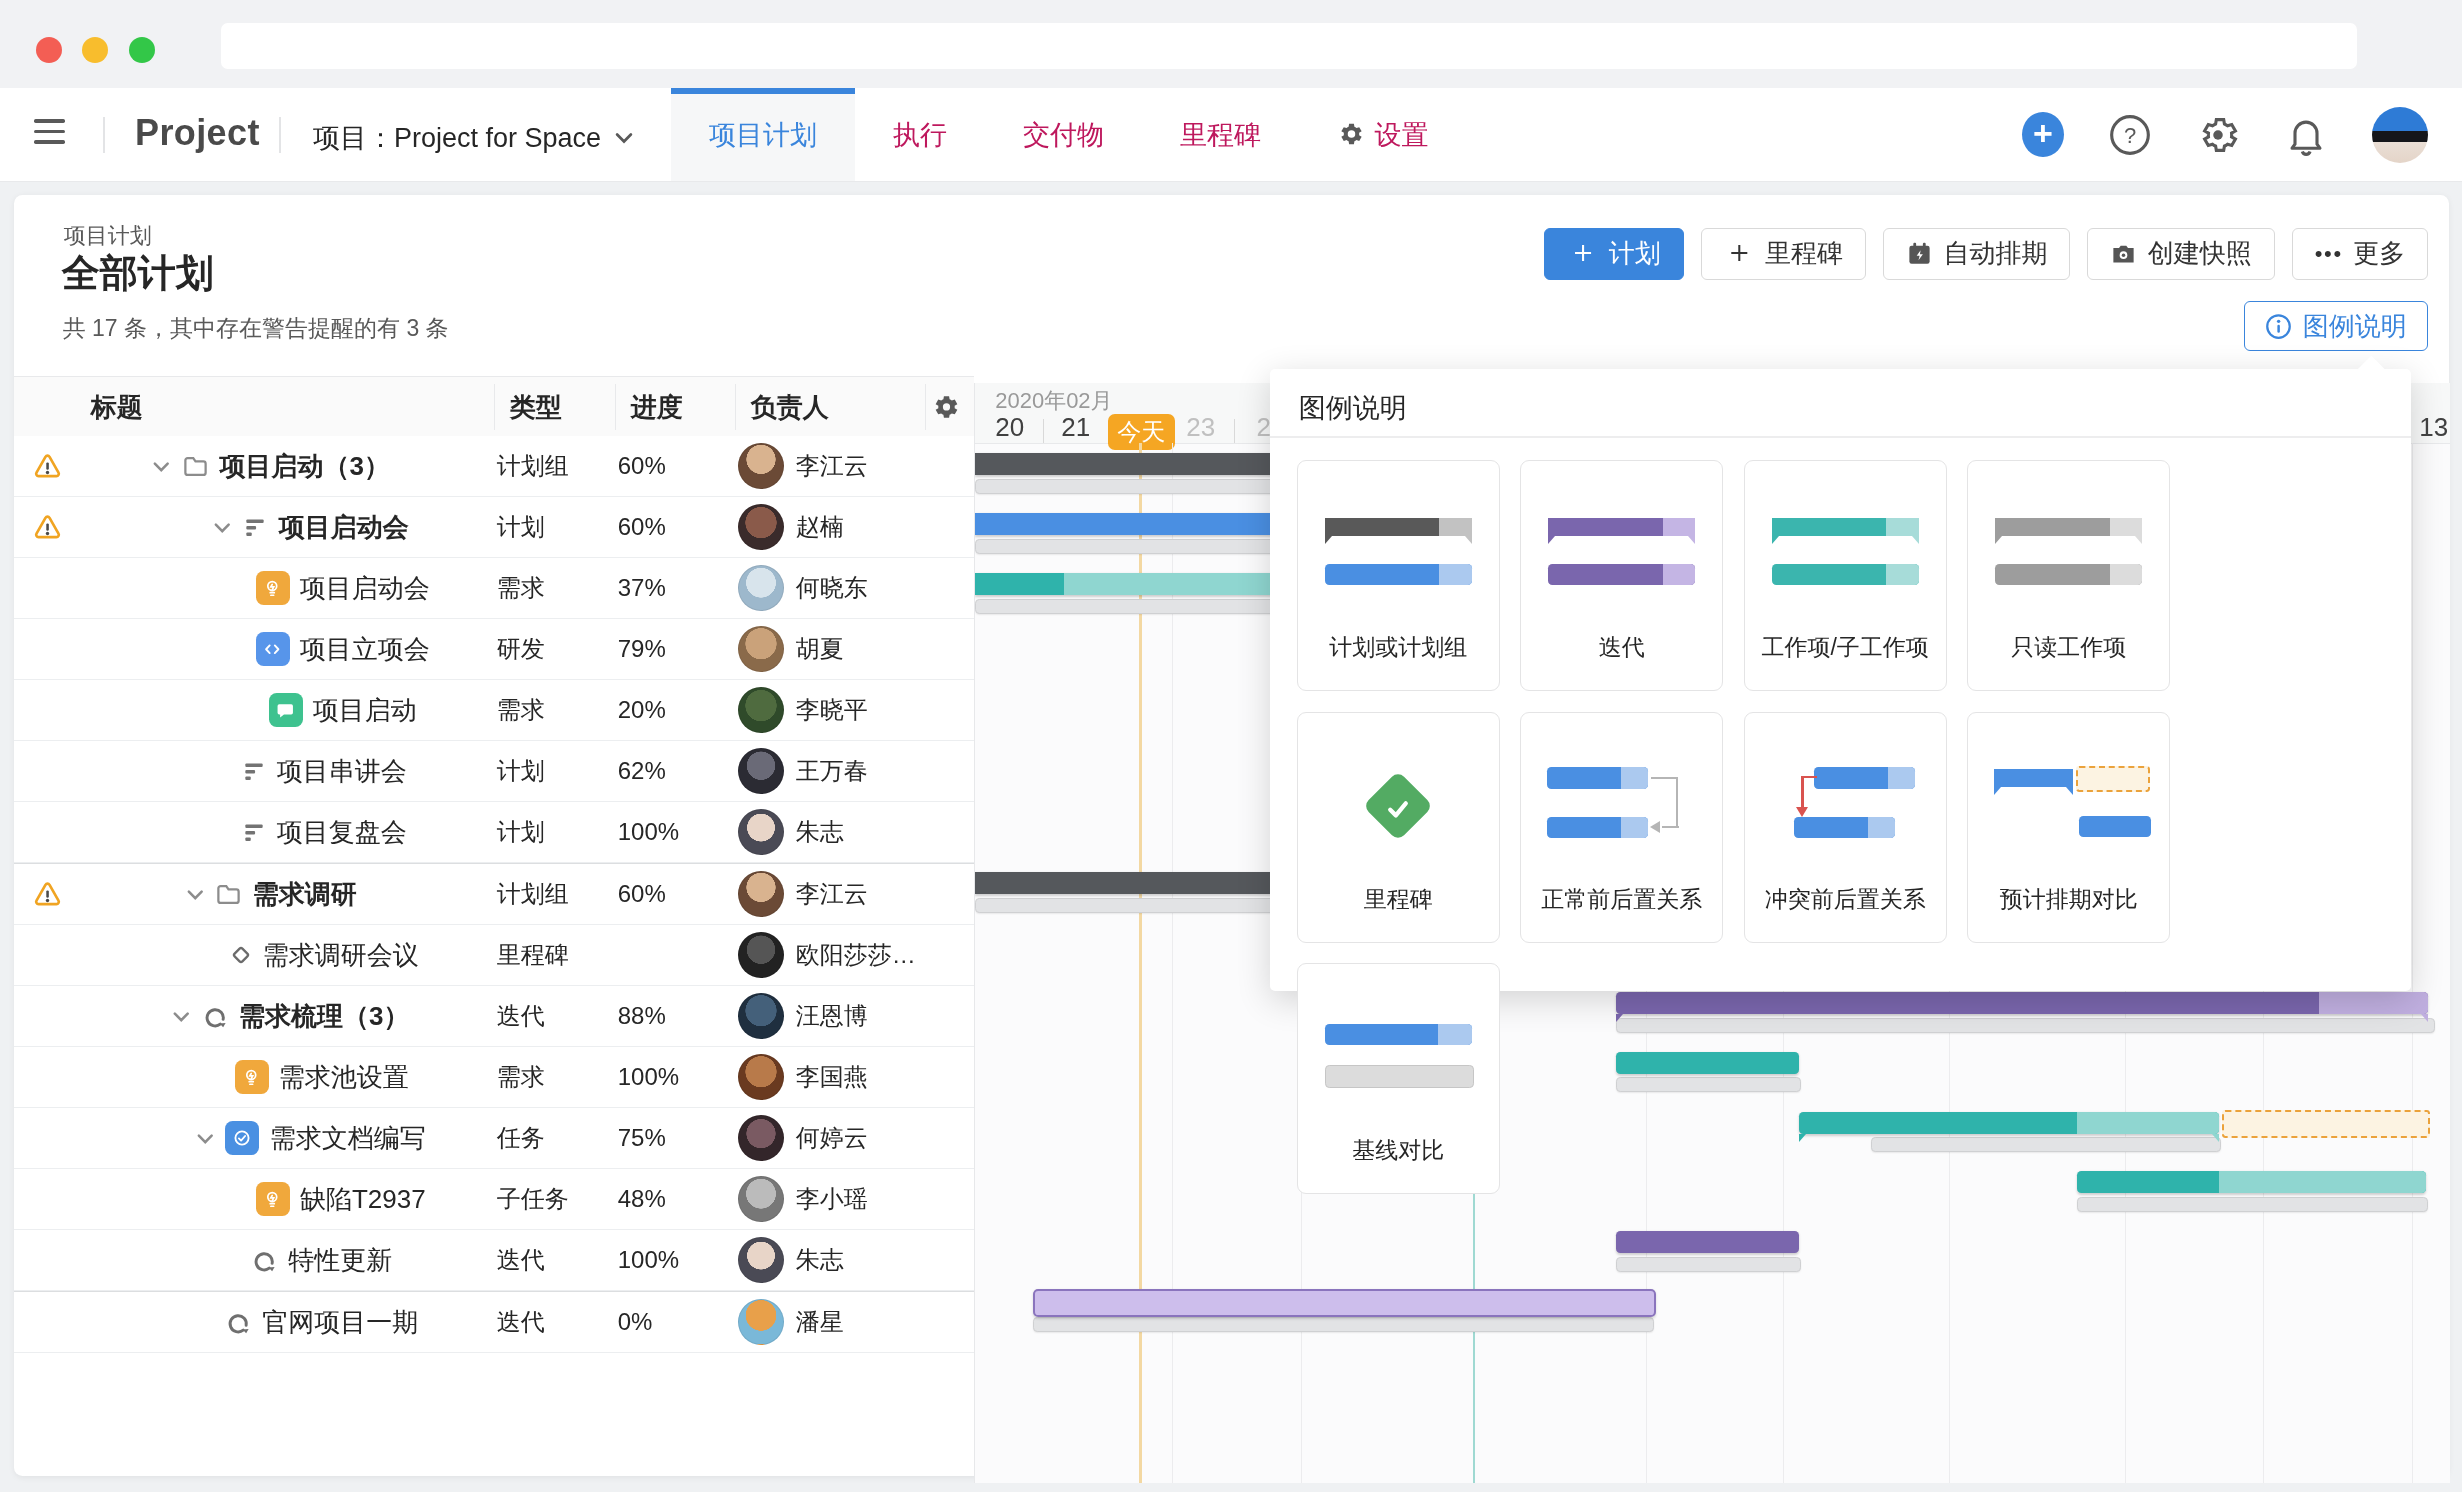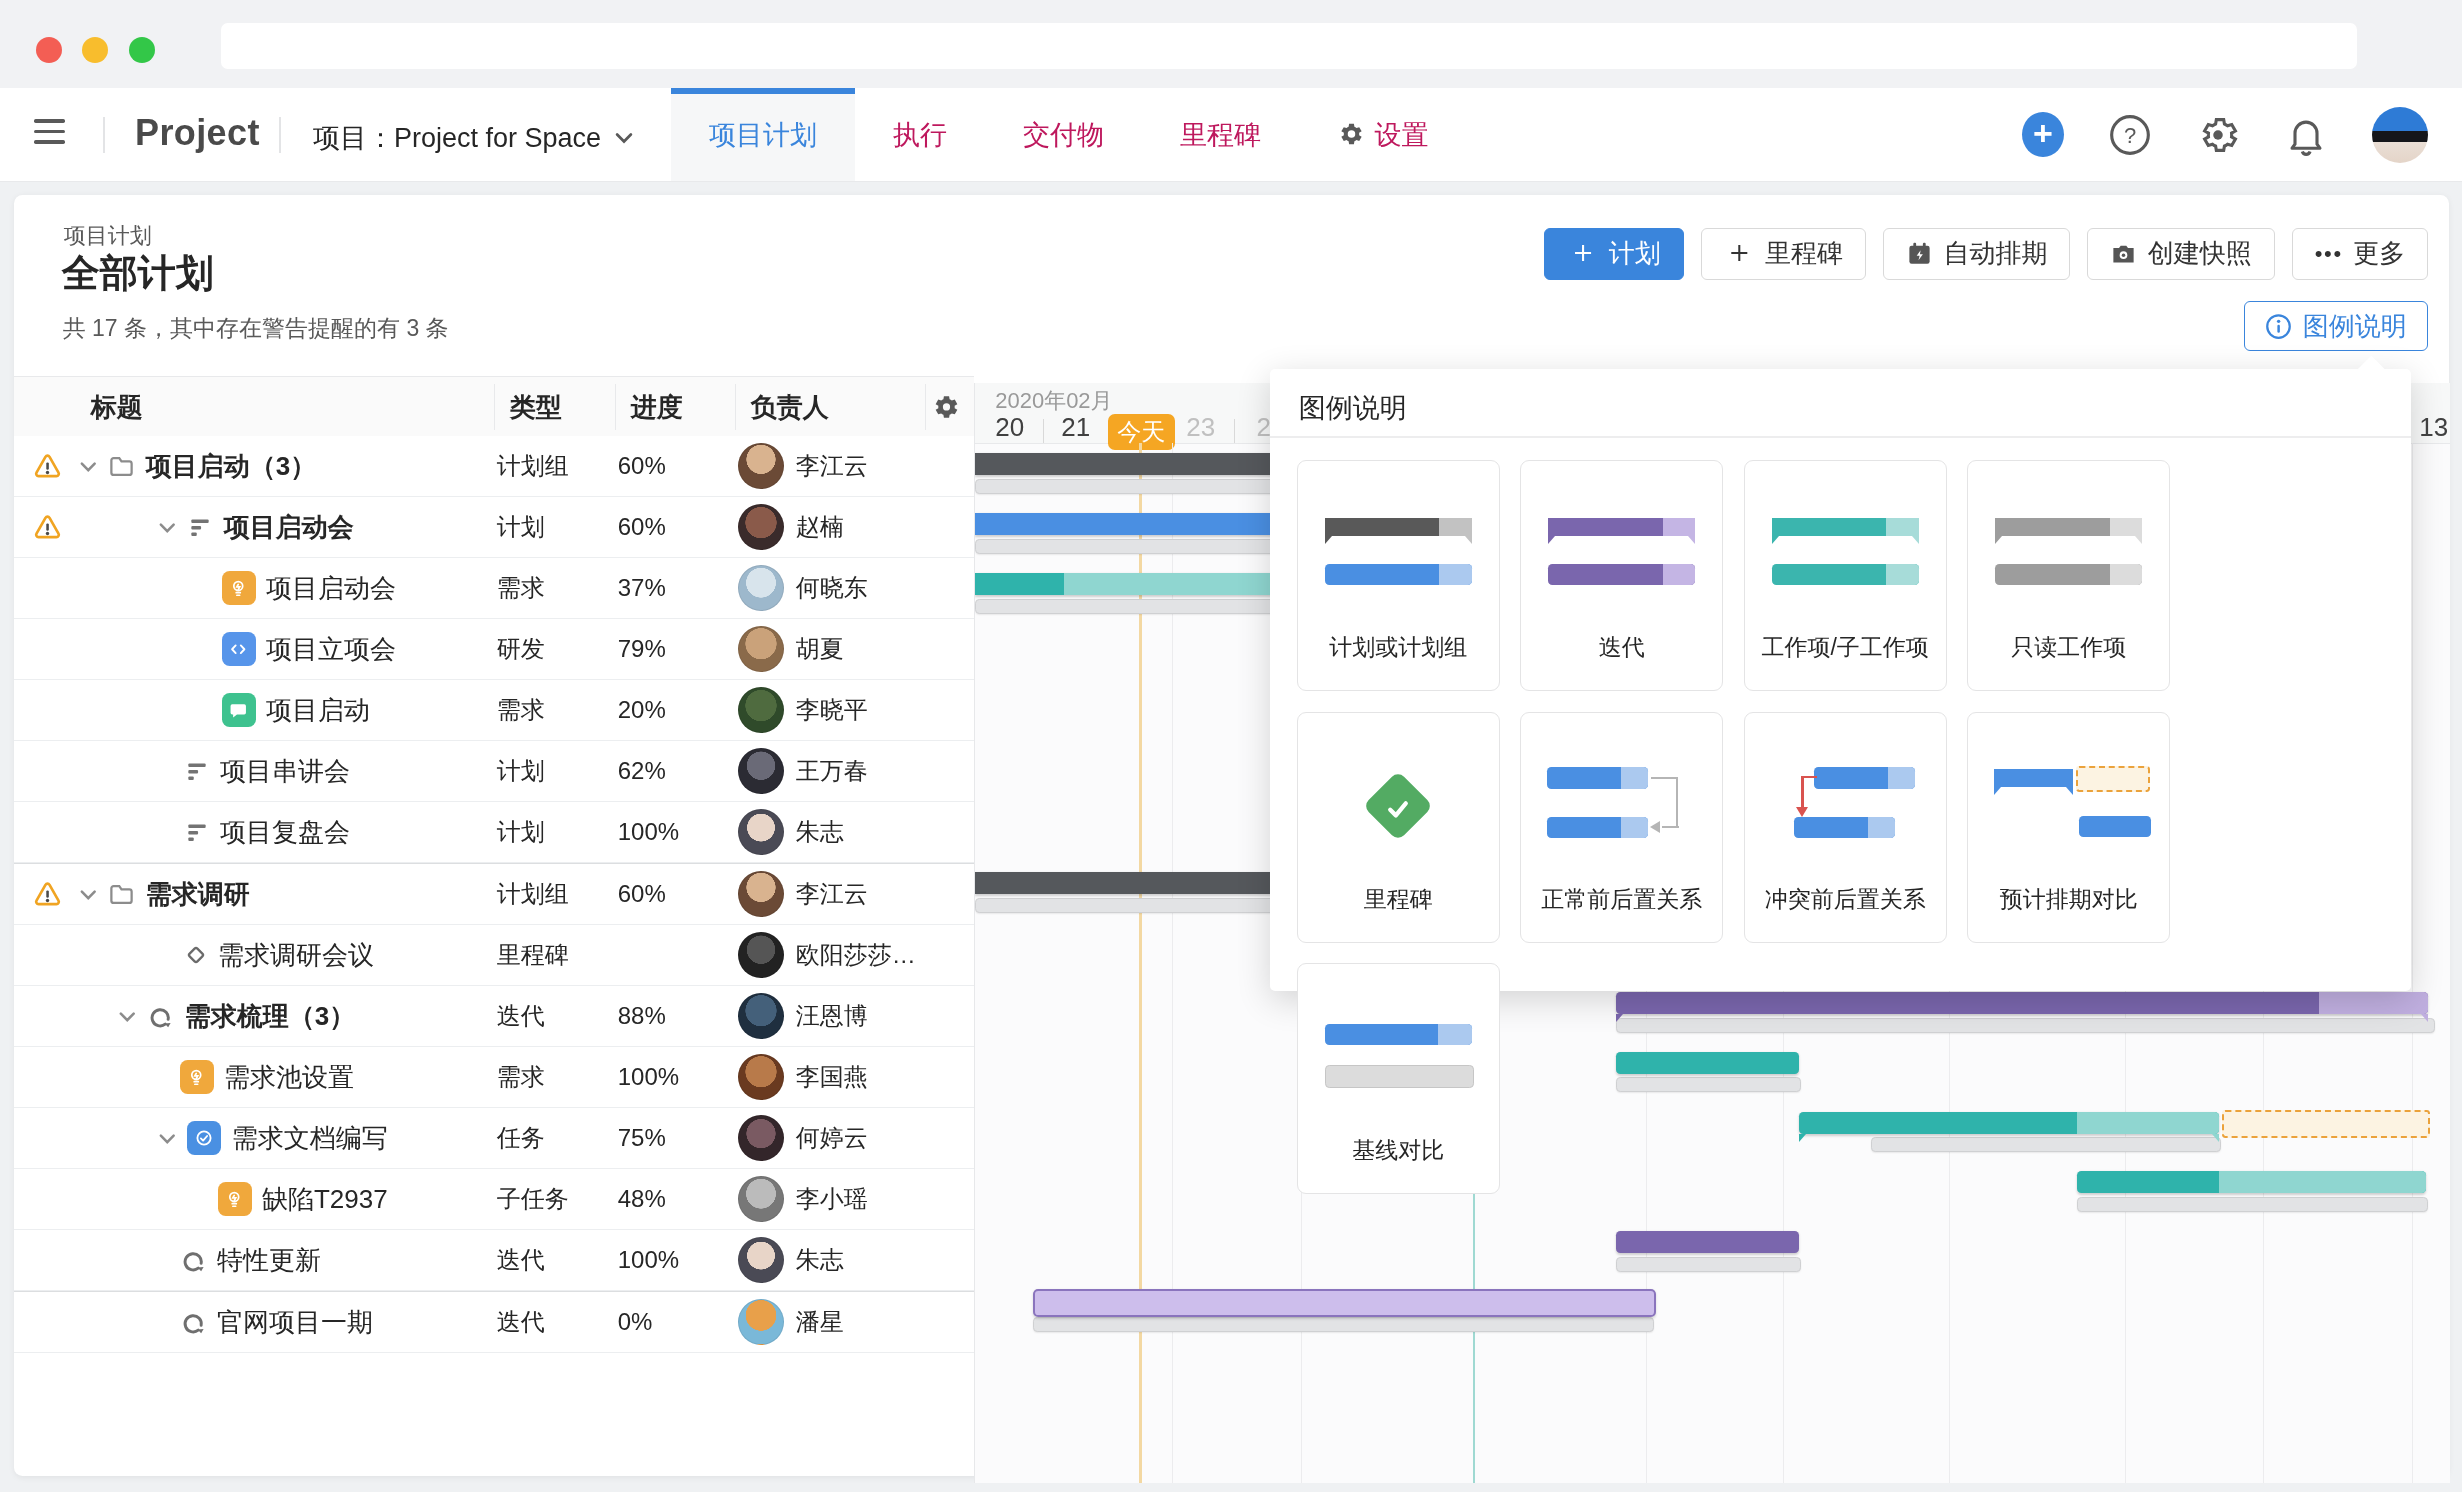--- a/index.html
+++ b/index.html
@@ -42,21 +42,21 @@
   .plus-glyph{font-size:31px;font-weight:400;line-height:1;margin-top:-3.4px;}
 
   
   .thead{position:absolute;left:0;top:181px;width:960px;height:60px;background:#fafafa;border-top:1.7px solid #e8e9eb;border-bottom:1.7px solid #e8e9eb;font-size:26px;color:#262626;font-weight:700;}
   .thead .col{position:absolute;top:0;height:100%;display:flex;align-items:center;}
   .colsep{position:absolute;top:6.8px;height:46px;width:1.7px;background:#e8e9eb;}
   .tbody{position:absolute;left:0;top:241px;width:960px;}
   .trow{position:relative;width:960px;height:60px;border-bottom:0.9px solid #eceef0;font-size:26px;color:#262626;background:#fff;cursor:pointer;}
   .trow.strong-top{border-top:0.9px solid #dcdee0;}
   .cell{position:absolute;top:0;height:100%;display:flex;align-items:center;}
-  .c-title{left:16px;width:466px;}
+  .c-title{left:0;width:466px;justify-content:center;}
   .c-type{left:483px;width:118px;font-size:24px;}
   .c-prog{left:604px;width:116px;font-size:24px;}
   .c-owner{left:724px;width:186px;gap:12px;font-size:24px;}
   .warn{position:absolute;left:19px;top:16.2px;}
   .cluster{display:flex;align-items:center;gap:10.3px;white-space:nowrap;}
   .bold .t{font-weight:700;}
   .sqicon{width:34px;height:34px;border-radius:7.7px;display:inline-flex;align-items:center;justify-content:center;flex:0 0 auto;}
   .sq-bulb{background:#f0a83c;} .sq-code{background:#5795ea;} .sq-chat{background:#3ec28f;} .sq-task{background:#4a90e2;}
   .av{width:44px;height:44px;border-radius:50%;flex:0 0 auto;border:0.9px solid rgba(0,0,0,.08);}
   .a1{background:radial-gradient(circle at 50% 35%,#d9b38f 0 40%,#6b4a36 41%);}

